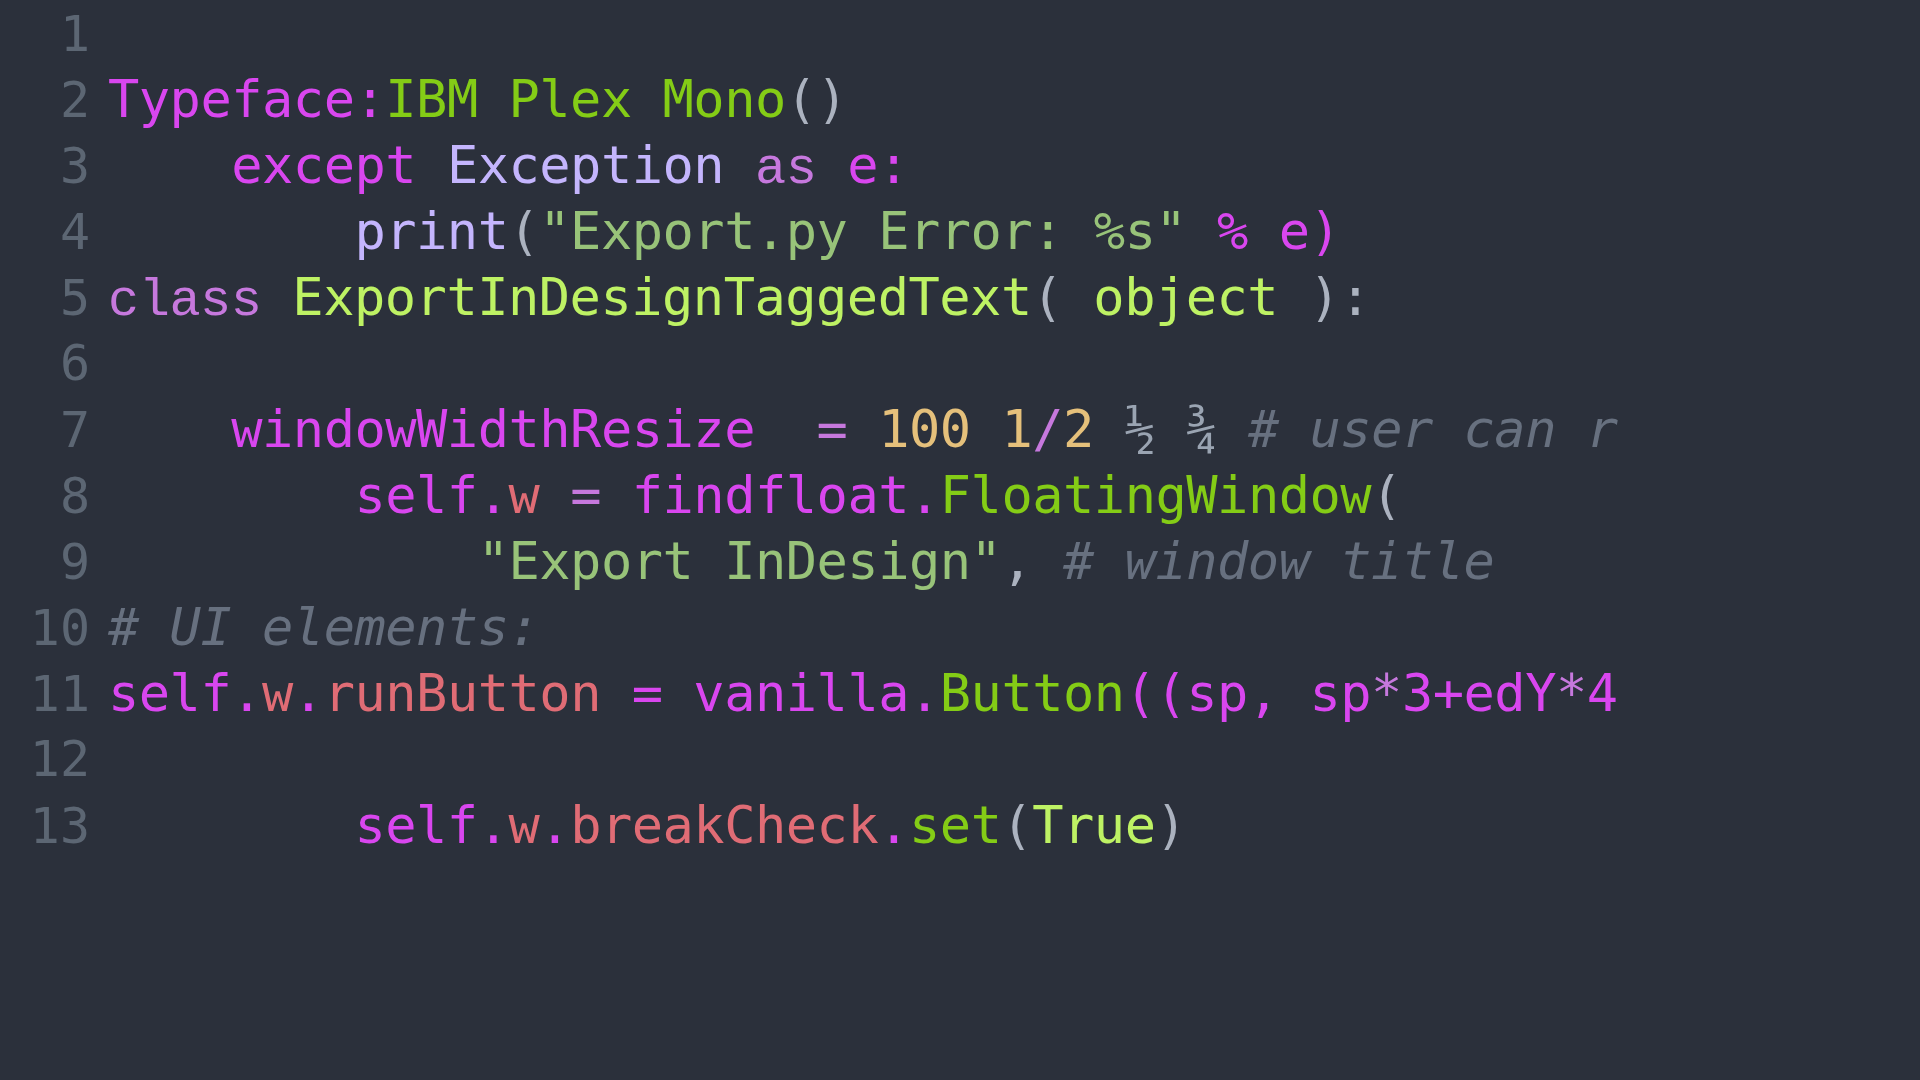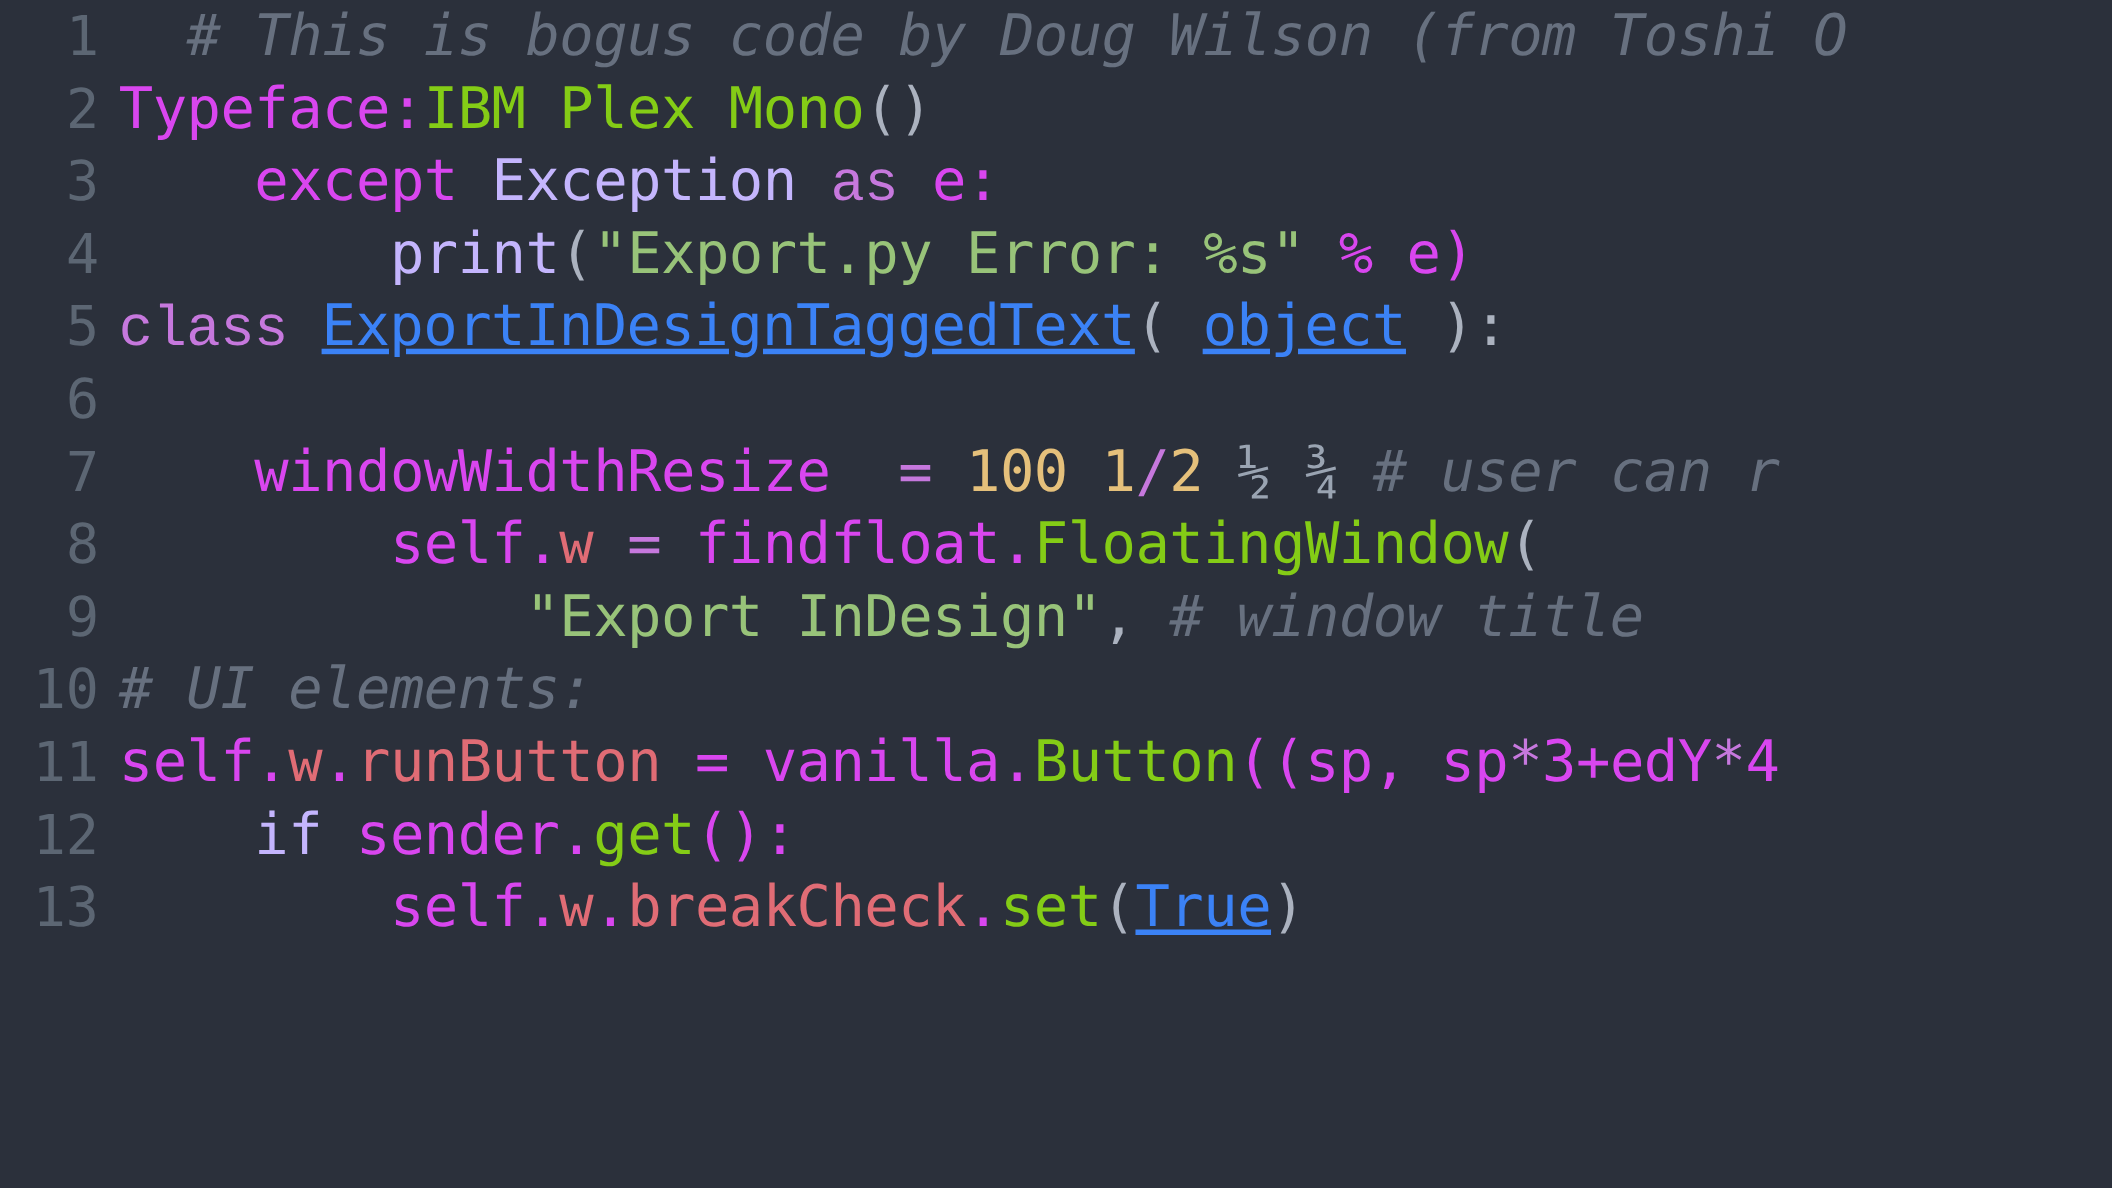--- a/index.html
+++ b/index.html
@@ -58,40 +58,40 @@
     letter-spacing: -0.5px;
   }
 
   
   .t-default  { color: #d946ef; }
   .t-comment  { color: #67707f; font-style: italic; }
   .t-string   { color: #98c379; }
   .t-keyword  { color: #c678dd; font-family: Liberation Mono, monospace; }
   .t-builtin  { color: #c4b5fd; }
   .t-function { color: #84cc16; }
-  .t-class    { color: #3b82f6; text-decoration: underline; }
+  .t-class    { color: #bef264; }
   .t-number   { color: #e5c07b; }
   .t-property { color: #e06c75; }
   .t-operator { color: #c678dd; }
   .t-punct    { color: #abb2bf; }
   .t-fraction { color: #9aa4b2; }
 </style>
 </head>
 <body>
 
 <div id="editor">
   <div class="code-area" id="code-area">
 
-  <div class="code-line"><div class="gutter-num">1</div><div class="line-content"><span class="t-default">  </span><span class="t-comment"># This is bogus code by Doug Wilson (from Toshi O</span></div></div>
+  <div class="code-line"><div class="gutter-num">1</div><div class="line-content"><span class="t-default">  </span></div></div>
       <div class="code-line"><div class="gutter-num">2</div><div class="line-content"><span class="t-default">Typeface:</span><span class="t-function">IBM Plex Mono</span><span class="t-punct">()</span></div></div>
       <div class="code-line"><div class="gutter-num">3</div><div class="line-content"><span class="t-default">    except </span><span class="t-builtin">Exception</span><span class="t-default"> </span><span class="t-keyword">as</span><span class="t-default"> e:</span></div></div>
       <div class="code-line"><div class="gutter-num">4</div><div class="line-content"><span class="t-default">        </span><span class="t-builtin">print</span><span class="t-punct">(</span><span class="t-string">"Export.py Error: %s"</span><span class="t-default"> % e)</span></div></div>
       <div class="code-line"><div class="gutter-num">5</div><div class="line-content"><span class="t-keyword">class</span><span class="t-default"> </span><span class="t-class">ExportInDesignTaggedText</span><span class="t-punct">( </span><span class="t-class">object</span><span class="t-punct"> ):</span></div></div>
       <div class="code-line"><div class="gutter-num">6</div></div>
       <div class="code-line"><div class="gutter-num">7</div><div class="line-content"><span class="t-default">    windowWidthResize  </span><span class="t-operator">=</span><span class="t-default"> </span><span class="t-number">100</span><span class="t-default"> </span><span class="t-number">1</span><span class="t-operator">/</span><span class="t-number">2</span><span class="t-default"> </span><span class="t-fraction">½ ¾</span><span class="t-default"> </span><span class="t-comment"># user can r</span></div></div>
       <div class="code-line"><div class="gutter-num">8</div><div class="line-content"><span class="t-default">        self.</span><span class="t-property">w</span><span class="t-default"> </span><span class="t-operator">=</span><span class="t-default"> findfloat.</span><span class="t-function">FloatingWindow</span><span class="t-punct">(</span></div></div>
       <div class="code-line"><div class="gutter-num">9</div><div class="line-content"><span class="t-default">            </span><span class="t-string">"Export InDesign"</span><span class="t-punct">, </span><span class="t-comment"># window title</span></div></div>
       <div class="code-line"><div class="gutter-num">10</div><div class="line-content"><span class="t-comment"># UI elements:</span></div></div>
       <div class="code-line"><div class="gutter-num">11</div><div class="line-content"><span class="t-default">self.</span><span class="t-property">w</span><span class="t-default">.</span><span class="t-property">runButton</span><span class="t-default"> = vanilla.</span><span class="t-function">Button</span><span class="t-default">((sp, sp</span><span class="t-operator">*</span><span class="t-default">3+edY</span><span class="t-operator">*</span><span class="t-default">4</span></div></div>
-      <div class="code-line"><div class="gutter-num">12</div><div class="line-content"><span class="t-default">    </span><span class="t-builtin">if</span><span class="t-default"> sender.</span><span class="t-function">get</span><span class="t-default">():</span></div></div>
+      <div class="code-line"><div class="gutter-num">12</div></div>
       <div class="code-line"><div class="gutter-num">13</div><div class="line-content"><span class="t-default">        self.</span><span class="t-property">w</span><span class="t-default">.</span><span class="t-property">breakCheck</span><span class="t-default">.</span><span class="t-function">set</span><span class="t-punct">(</span><span class="t-class">True</span><span class="t-punct">)</span></div></div>
     </div>
 </div>
 
 </body></html>

